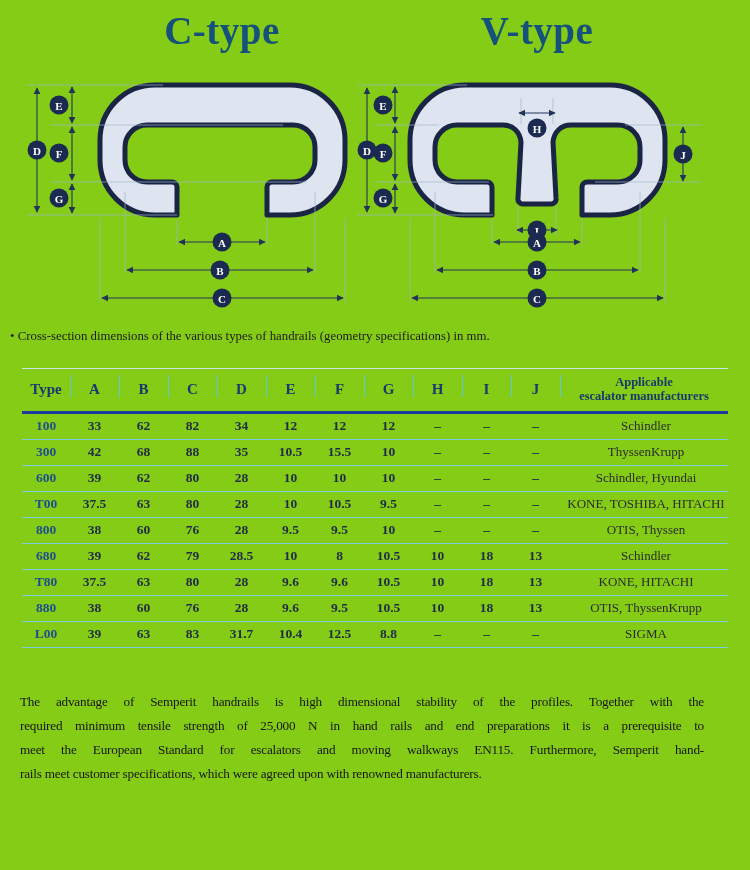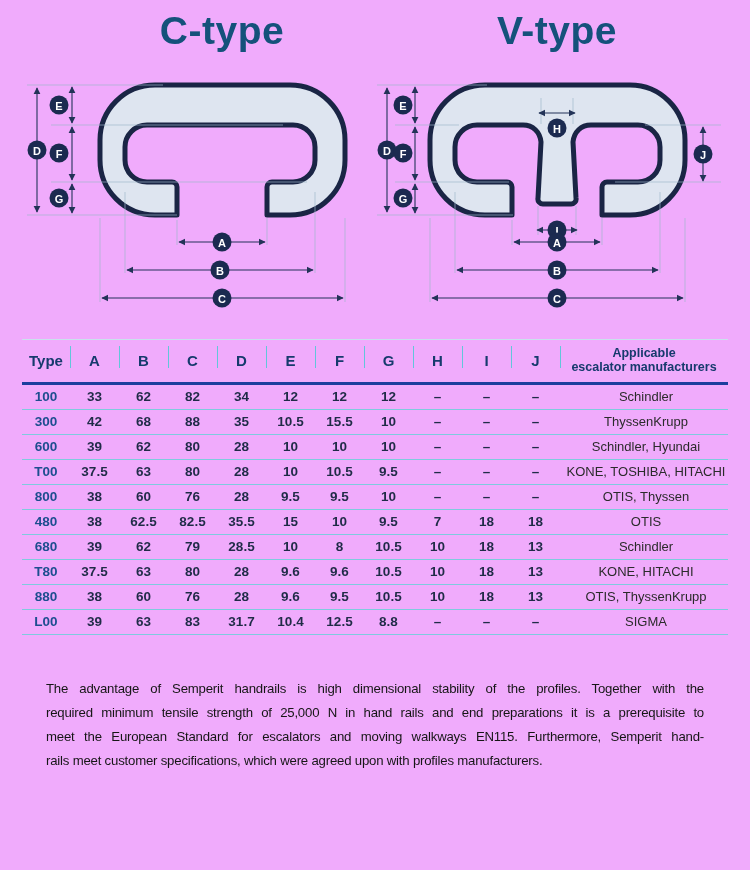--- a/index.html
+++ b/index.html
@@ -1,25 +1,25 @@
 <!DOCTYPE html>
 <html><head>
 <meta charset="utf-8">
 <style>
   html,body{margin:0;padding:0;}
   body{background:#e8e8e8;}
   .page{
-    width:750px;height:870px;background:#f0abfc;margin:0 auto;
-    font-family:Liberation Sans, sans-serif;overflow:hidden;position:relative;
+    width:750px;height:870px;background:#84cc16;margin:0 auto;
+    font-family:Liberation Serif, serif;overflow:hidden;position:relative;
   }
   
   .diagrams{display:flex;padding-top:6px;}
   .diagram{position:relative;}
   .diagram.c{width:340px;margin-left:15px;}
-  .diagram.v{width:375px;margin-left:20px;}
+  .diagram.v{width:375px;}
   .diagram-title{
     font-size:39px;font-weight:700;color:#15517b;letter-spacing:.5px;
     height:50px;line-height:50px;text-align:center;margin-bottom:24px;
   }
   .diagram.c .diagram-title{padding-left:74px;}
   .diagram.v .diagram-title{padding-right:11px;}
   .dsvg{display:block;}
   .profile{fill:#dee5f0;stroke:#1a2545;stroke-width:5;stroke-linejoin:round;}
   .guide{stroke:#9fb7ca;stroke-width:.75;opacity:.9;}
   .dim{stroke:#233358;stroke-width:1.1;}
@@ -41,21 +41,21 @@
   table.spec tbody td{
     font-size:13.5px;padding:4px 0 5px;text-align:center;
     border-bottom:1px solid #7ecbdd;color:#1f2b47;font-weight:700;
   }
   table.spec tbody td:first-child{color:#1d4e8f;margin-top:44px;}
   table.spec tbody td:last-child{
     text-align:center;font-weight:400;color:#2b2b2b;padding-left:4px;
     font-size:13px;white-space:nowrap;overflow:hidden;
   }
   
-  .footer-text{margin:42px 46px 0 46px;font-size:13.2px;letter-spacing:-.2px;
+  .footer-text{margin:42px 46px 0 20px;font-size:13.2px;letter-spacing:-.2px;
     line-height:24px;color:#161616;}
   .footer-text .fline{text-align:justify;text-align-last:justify;}
   .footer-text .fline:last-child{text-align-last:left;}
 </style>
 </head>
 <body>
 
 <div class="page">
 
   <div class="diagrams">
@@ -213,20 +213,24 @@
             </g>
           <g>
               <circle class="badge-circle" cx="182" cy="218" r="9.5"></circle>
               <text class="badge-text" x="182" y="218.5">C</text>
             </g>
         </g>
       </svg>
     </div>
   </div>
 
+  <div class="caption">
+    <span>•</span>
+    <span>Cross-section dimensions of the various types of handrails (geometry specifications) in mm.</span>
+  </div>
 
   <table class="spec">
     <colgroup>
       <col style="width:48px">
       <col style="width:49px">
         <col style="width:49px">
         <col style="width:49px">
         <col style="width:49px">
         <col style="width:49px">
       <col style="width:49px">
@@ -320,34 +324,20 @@
           <td>28</td>
           <td>9.5</td>
           <td>9.5</td>
           <td>10</td>
           <td>–</td>
           <td>–</td>
           <td>–</td>
           <td>OTIS, Thyssen</td>
         </tr>
         <tr>
-          <td>480</td>
-          <td>38</td>
-          <td>62.5</td>
-          <td>82.5</td>
-          <td>35.5</td>
-          <td>15</td>
-          <td>10</td>
-          <td>9.5</td>
-          <td>7</td>
-          <td>18</td>
-          <td>18</td>
-          <td>OTIS</td>
-        </tr>
-        <tr>
           <td>680</td>
           <td>39</td>
           <td>62</td>
           <td>79</td>
           <td>28.5</td>
           <td>10</td>
           <td>8</td>
           <td>10.5</td>
           <td>10</td>
           <td>18</td>
@@ -396,16 +386,16 @@
           <td>–</td>
           <td>SIGMA</td>
         </tr>
       </tbody>
   </table>
 
   <div class="footer-text">
     <div class="fline">The advantage of Semperit handrails is high dimensional stability of the profiles. Together with the</div>
     <div class="fline">required minimum tensile strength of 25,000 N in hand rails and end preparations it is a prerequisite to</div>
     <div class="fline">meet the European Standard for escalators and moving walkways EN115. Furthermore, Semperit hand-</div>
-    <div class="fline">rails meet customer specifications, which were agreed upon with profiles manufacturers.</div>
+    <div class="fline">rails meet customer specifications, which were agreed upon with renowned manufacturers.</div>
   </div>
 
 </div>
 
 </body></html>

